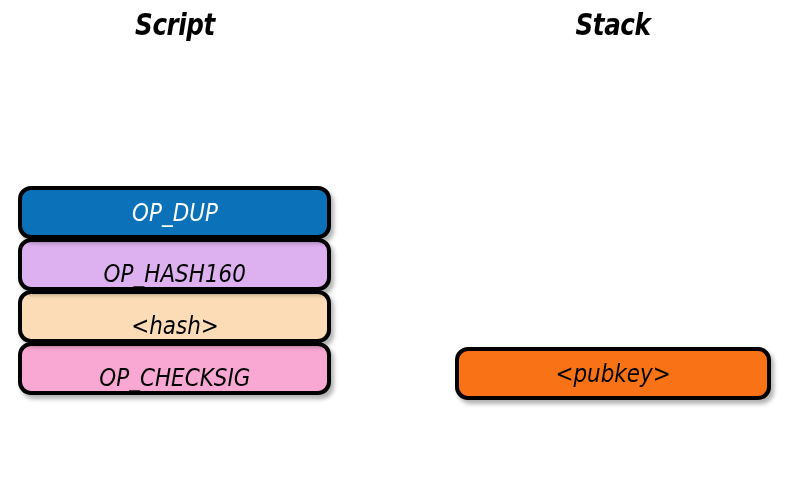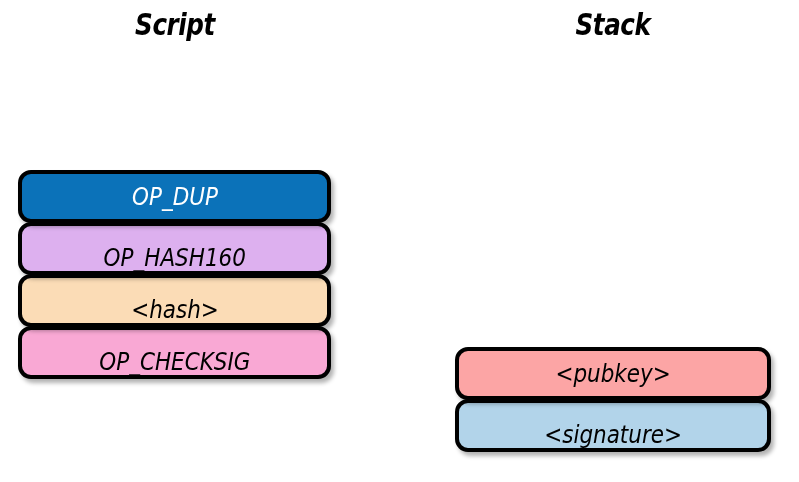--- a/index.html
+++ b/index.html
@@ -36,21 +36,21 @@
     letter-spacing: -0.5px;
     white-space: nowrap;
   }
   #title-script { left: 75px;  width: 200px; }
   #title-stack  { left: 513px; width: 200px; }
 
   
   .col {
     position: absolute;
   }
-  #script-col { left: 18px;  top: 170px; width: 313px; }
+  #script-col { left: 18px;  top: 186px; width: 313px; }
   #stack-col  { left: 455px; top: 347px; width: 316px; }
 
   .box {
     position: relative;
     box-sizing: border-box;
     height: 53px;
     margin-bottom: -1px;
     border: 4px solid #000000;
     border-radius: 13px;
     display: flex;
@@ -89,21 +89,18 @@
       </div>
       <div class="box" style="background: rgb(251, 220, 182); z-index: 3;">
         <span class="box-label" style="color: rgb(0, 0, 0);">&lt;hash&gt;</span>
       </div>
       <div class="box" style="background: #f9a8d4; z-index: 1;">
         <span class="box-label" style="color: rgb(0, 0, 0);">OP_CHECKSIG</span>
       </div>
     </div>
 
   <div class="col" id="stack-col">
-      <div class="box" style="background: #fca5a5; z-index: 2;">
+      <div class="box" style="background: #f97316; z-index: 2;">
         <span class="box-label" style="color: rgb(0, 0, 0);">&lt;pubkey&gt;</span>
-      </div>
-      <div class="box" style="background: rgb(178, 212, 234); z-index: 1;">
-        <span class="box-label" style="color: rgb(0, 0, 0);">&lt;signature&gt;</span>
       </div>
     </div>
 
 </div>
 
 </body></html>

